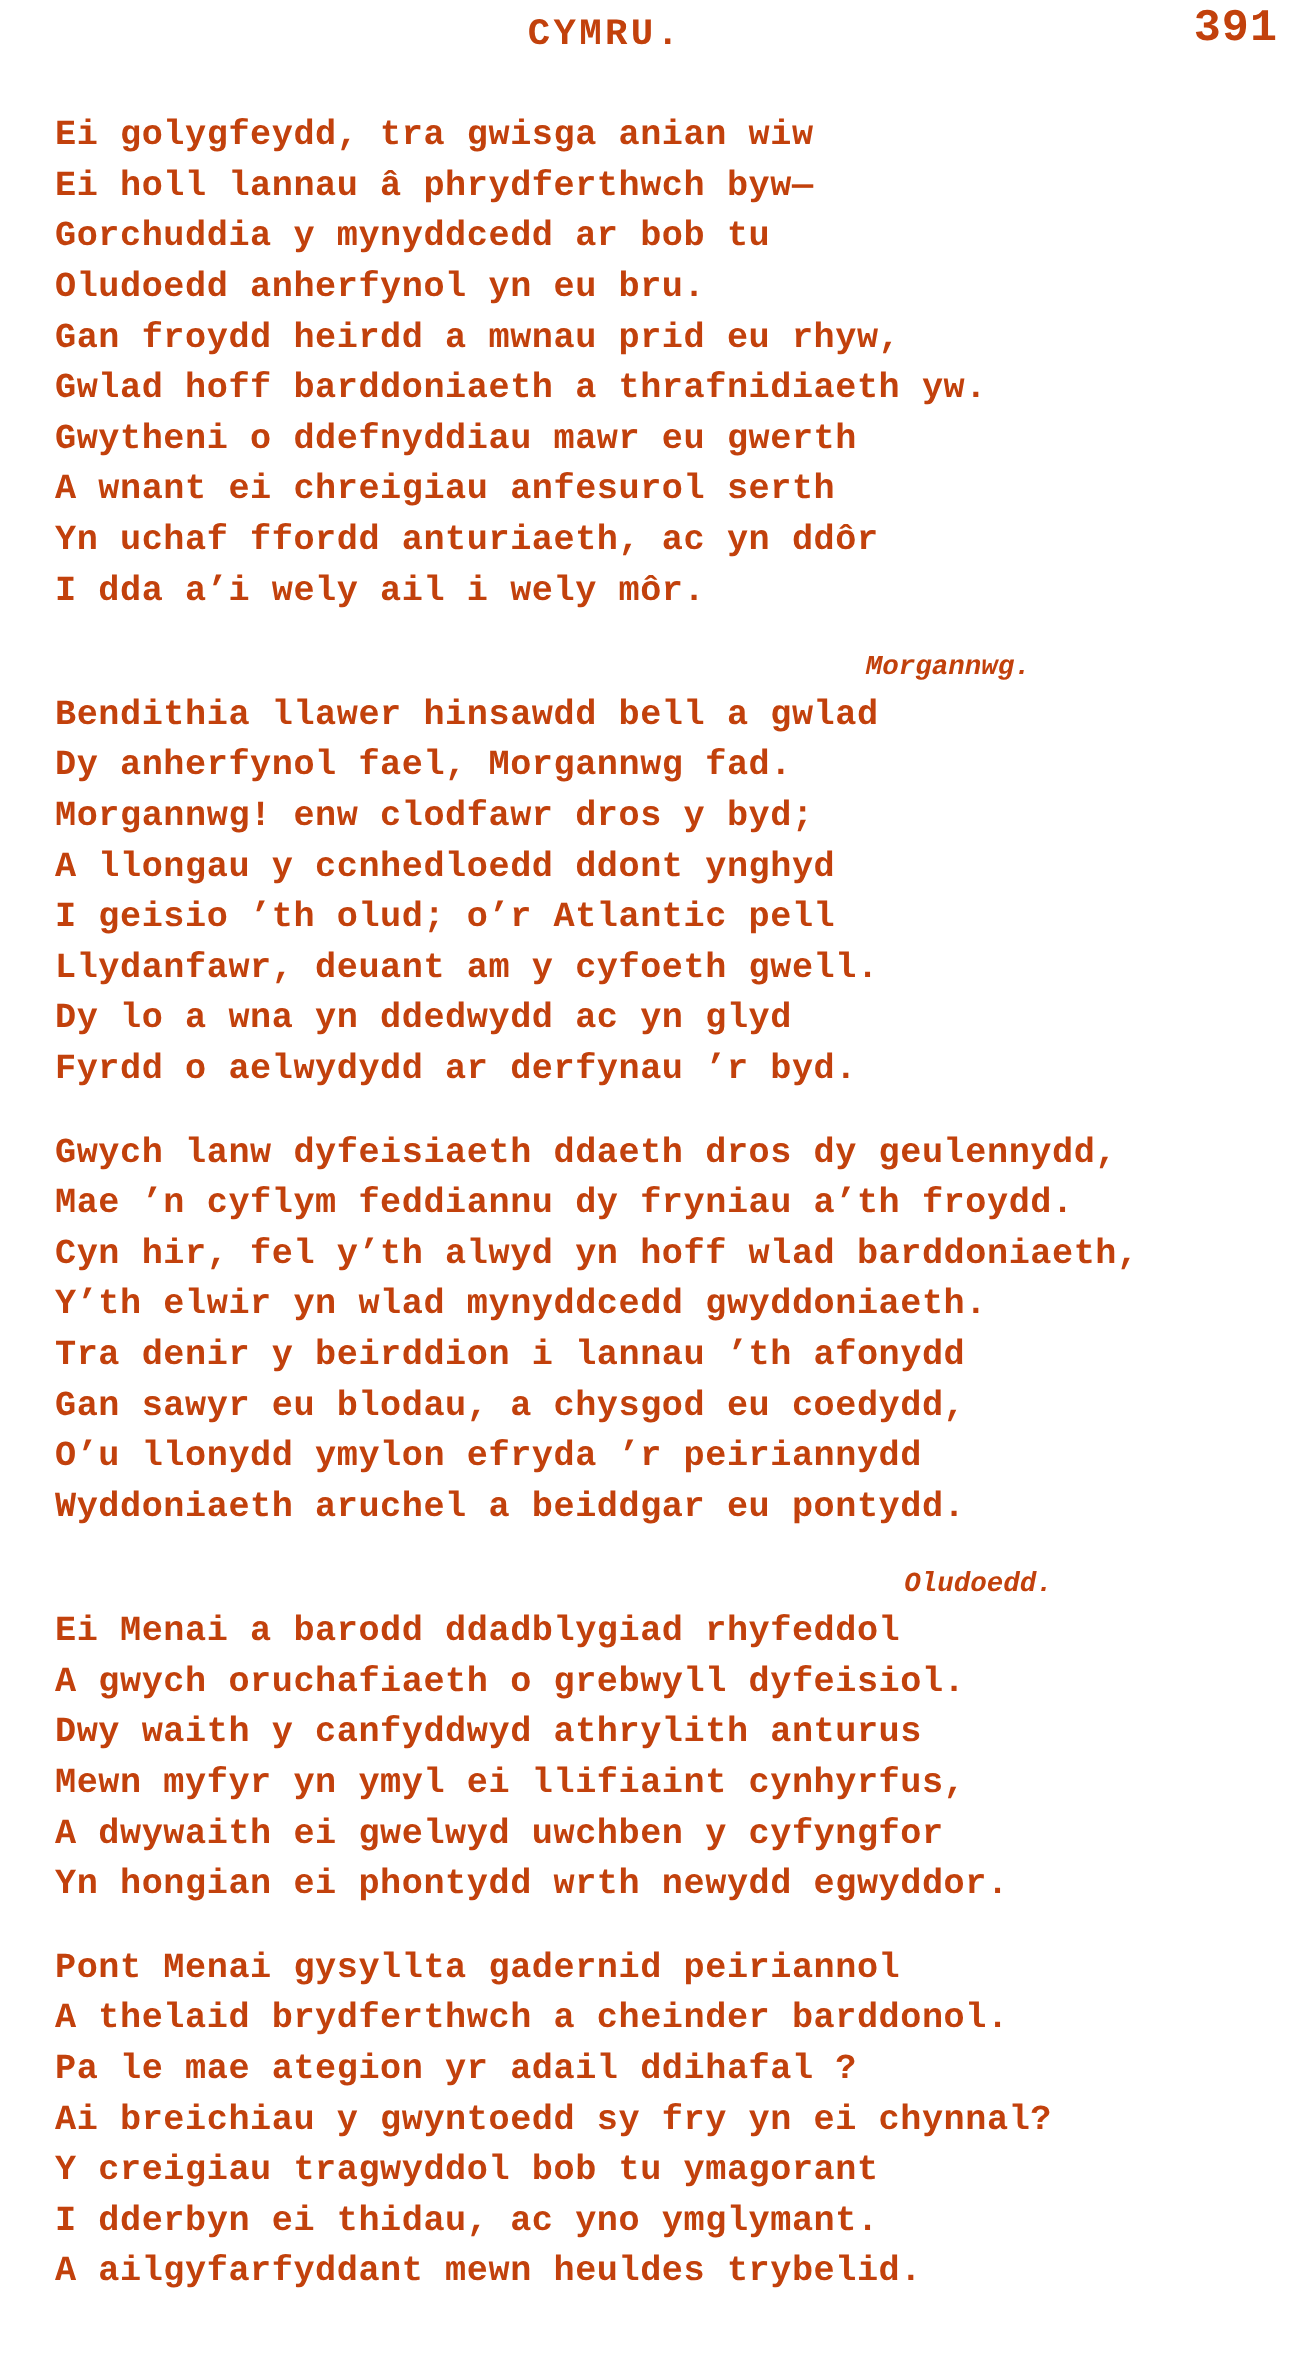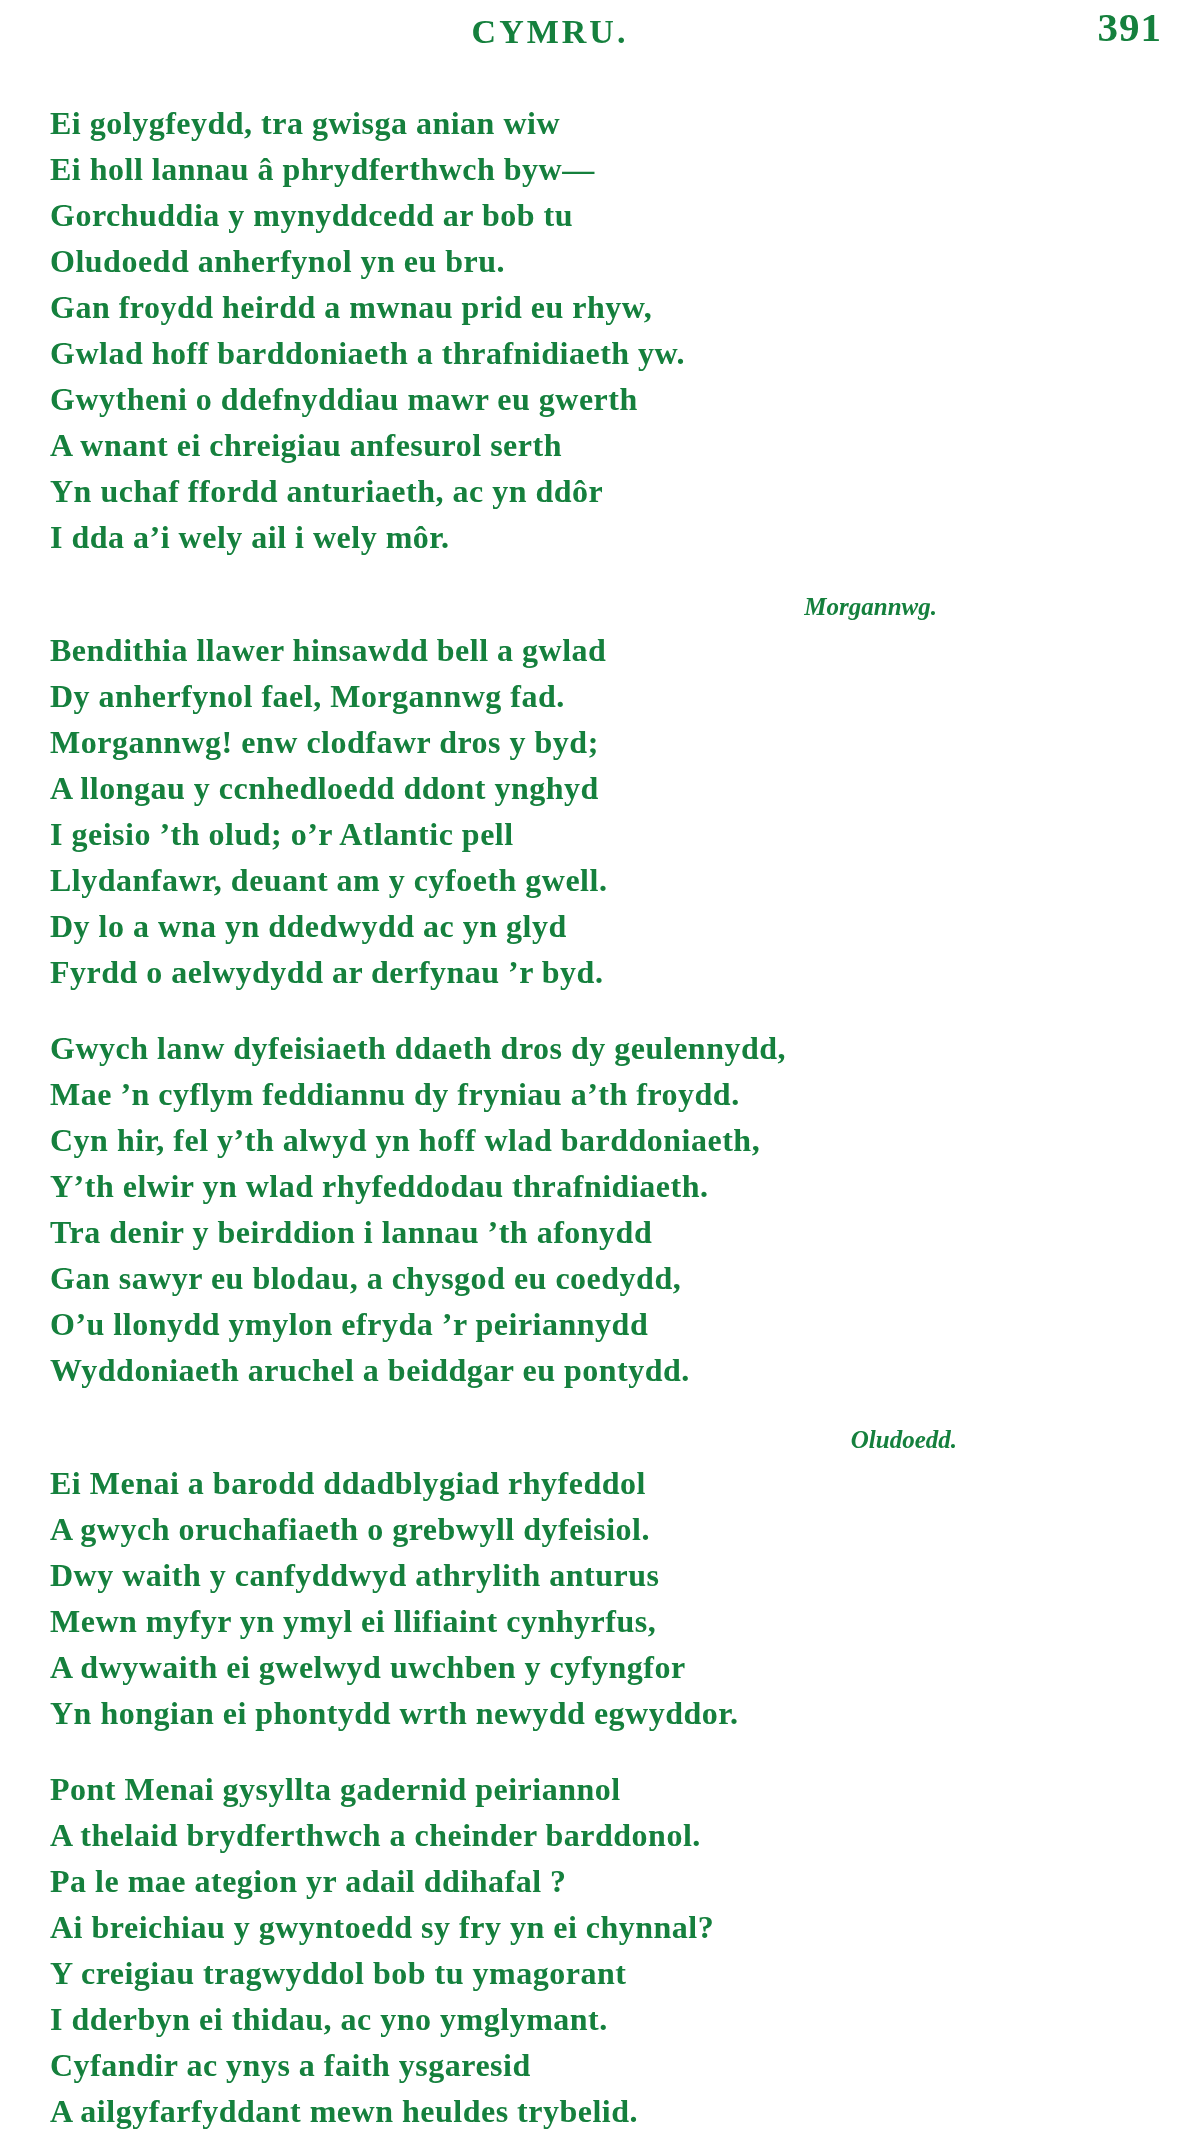--- a/index.html
+++ b/index.html
@@ -1,22 +1,22 @@
 <!DOCTYPE html>
 <html><head>
 <meta charset="utf-8">
 <style>
   html, body { margin: 0; padding: 0; background: #ffffff; }
   .page {
     position: relative;
     width: 1192px;
     height: 2142px;
     background: #ffffff;
-    color: #15803d;
-    font-family: Liberation Serif, serif;
+    color: #c2410c;
+    font-family: Liberation Mono, monospace;
     font-weight: 700;
     overflow: hidden;
   }
   .running-title {
     position: absolute;
     top: 13px;
     left: 550px;
     transform: translateX(-50%);
     font-size: 34px;
     letter-spacing: 3px;
@@ -81,21 +81,21 @@
         <p class="poem-line">A llongau y ccnhedloedd ddont ynghyd</p>
         <p class="poem-line">I geisio ’th olud; o’r Atlantic pell</p>
         <p class="poem-line">Llydanfawr, deuant am y cyfoeth gwell.</p>
         <p class="poem-line">Dy lo a wna yn ddedwydd ac yn glyd</p>
         <p class="poem-line">Fyrdd o aelwydydd ar derfynau ’r byd.</p>
       </div>
       <div class="stanza">
         <p class="poem-line">Gwych lanw dyfeisiaeth ddaeth dros dy geulennydd,</p>
         <p class="poem-line">Mae ’n cyflym feddiannu dy fryniau a’th froydd.</p>
         <p class="poem-line">Cyn hir, fel y’th alwyd yn hoff wlad barddoniaeth,</p>
-        <p class="poem-line">Y’th elwir yn wlad rhyfeddodau thrafnidiaeth.</p>
+        <p class="poem-line">Y’th elwir yn wlad mynyddcedd gwyddoniaeth.</p>
         <p class="poem-line">Tra denir y beirddion i lannau ’th afonydd</p>
         <p class="poem-line">Gan sawyr eu blodau, a chysgod eu coedydd,</p>
         <p class="poem-line">O’u llonydd ymylon efryda ’r peiriannydd</p>
         <p class="poem-line">Wyddoniaeth aruchel a beiddgar eu pontydd.</p>
       </div>
       <div class="attribution attribution-2">Oludoedd.</div>
       <div class="stanza">
         <p class="poem-line">Ei Menai a barodd ddadblygiad rhyfeddol</p>
         <p class="poem-line">A gwych oruchafiaeth o grebwyll dyfeisiol.</p>
         <p class="poem-line">Dwy waith y canfyddwyd athrylith anturus</p>
@@ -103,17 +103,16 @@
         <p class="poem-line">A dwywaith ei gwelwyd uwchben y cyfyngfor</p>
         <p class="poem-line">Yn hongian ei phontydd wrth newydd egwyddor.</p>
       </div>
       <div class="stanza">
         <p class="poem-line">Pont Menai gysyllta gadernid peiriannol</p>
         <p class="poem-line">A thelaid brydferthwch a cheinder barddonol.</p>
         <p class="poem-line">Pa le mae ategion yr adail ddihafal ?</p>
         <p class="poem-line">Ai breichiau y gwyntoedd sy fry yn ei chynnal?</p>
         <p class="poem-line">Y creigiau tragwyddol bob tu ymagorant</p>
         <p class="poem-line">I dderbyn ei thidau, ac yno ymglymant.</p>
-        <p class="poem-line">Cyfandir ac ynys a faith ysgaresid</p>
         <p class="poem-line">A ailgyfarfyddant mewn heuldes trybelid.</p>
       </div>
     </main>
 </div>
 
 </body></html>

